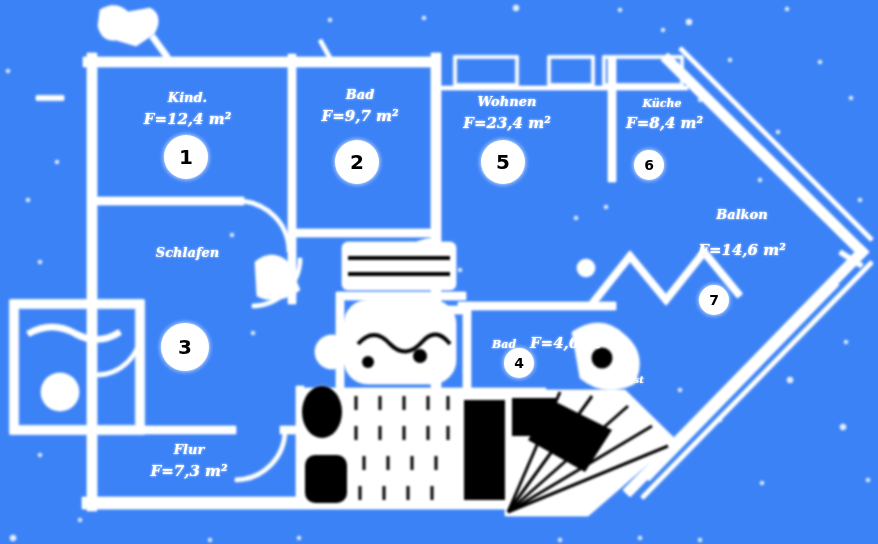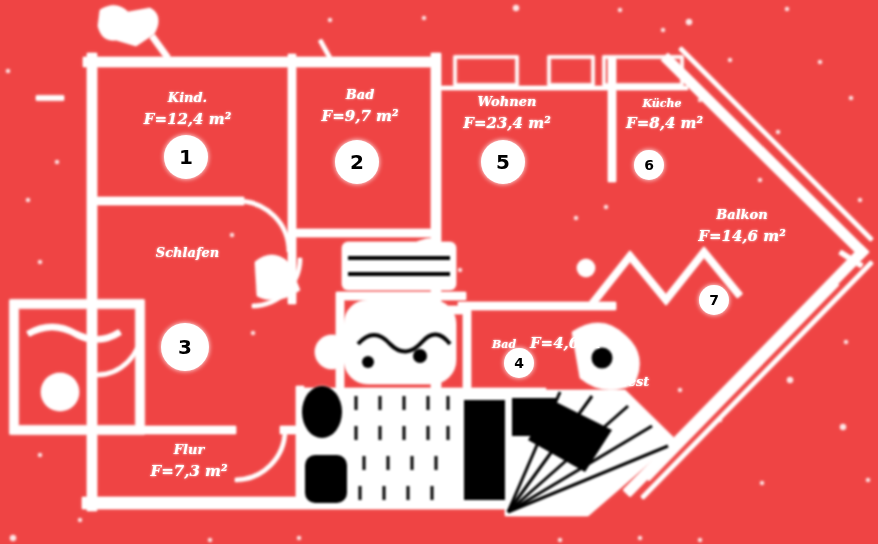--- a/index.html
+++ b/index.html
@@ -1,25 +1,25 @@
 <!DOCTYPE html>
 <html><head>
 <meta charset="utf-8">
 <style>
   html,body{margin:0;padding:0;background:#000;}
-  .plan{position:relative;width:878px;height:544px;background:#ef4444;overflow:hidden;
+  .plan{position:relative;width:878px;height:544px;background:#3b82f6;overflow:hidden;
         font-family:"DejaVu Serif",serif;}
   .plan svg{position:absolute;left:0;top:0;filter:blur(.8px) drop-shadow(0 0 1.5px rgba(255,255,255,.55));}
   .lbl{position:absolute;color:#fff;font-style:italic;font-weight:bold;font-size:13px;
        text-align:center;line-height:1.55;filter:blur(.7px);text-shadow:0 0 2.5px #fff;white-space:nowrap;}
   .lbl .area{display:block;font-size:15px;}
   .lbl.inline .area{display:inline;margin-left:10px;text-align:center;}
   .lbl.small{font-size:11px;}
-  .lbl.tiny{font-size:13px;filter:blur(.6px);}
-  .gap{font-style:italic;}
+  .lbl.tiny{font-size:10px;filter:blur(.6px);}
+  .gap{margin-top:14px;font-style:italic;}
   .badge{position:absolute;background:#fff;border-radius:50%;color:#000;
          display:flex;align-items:center;justify-content:center;
          font-family:"DejaVu Sans",sans-serif;font-weight:bold;
          filter:blur(.6px);box-shadow:0 0 5px #fff;}
   .badge.lg{width:44px;height:44px;font-size:20px;}
   .badge.sm{width:30px;height:30px;font-size:14px;}
 </style>
 </head>
 <body>
 

